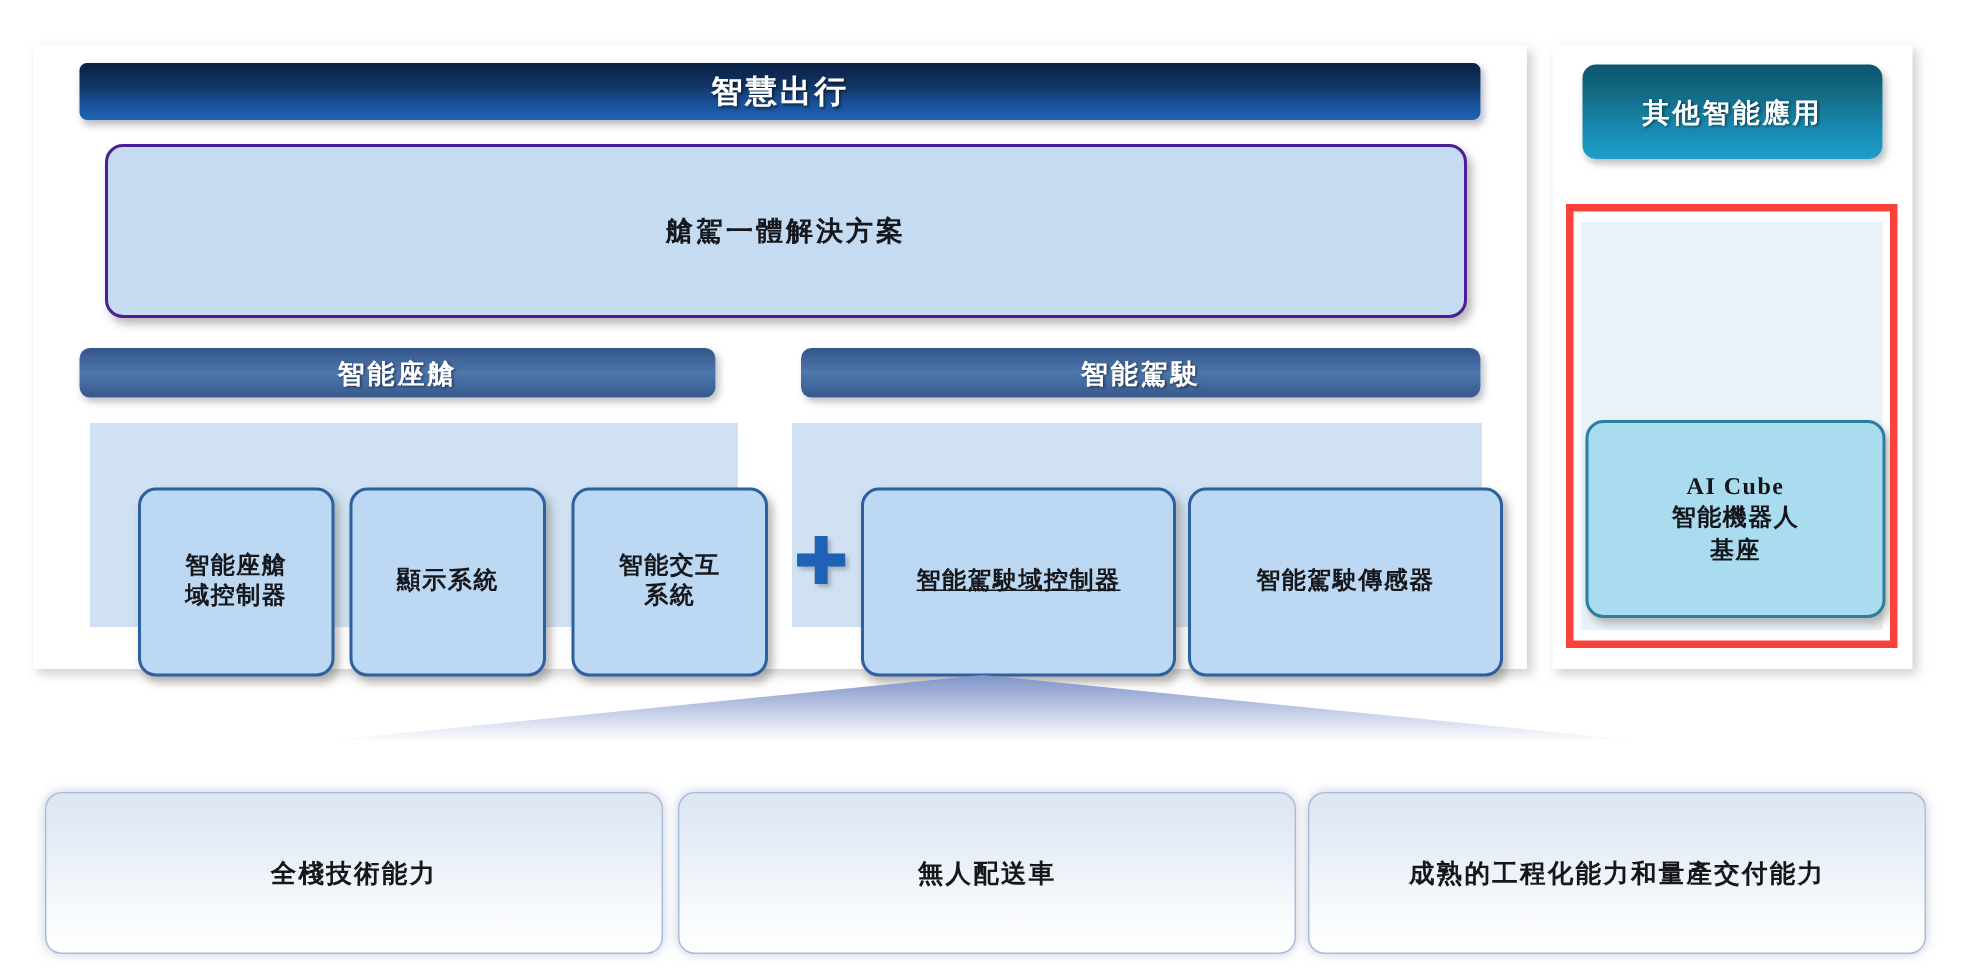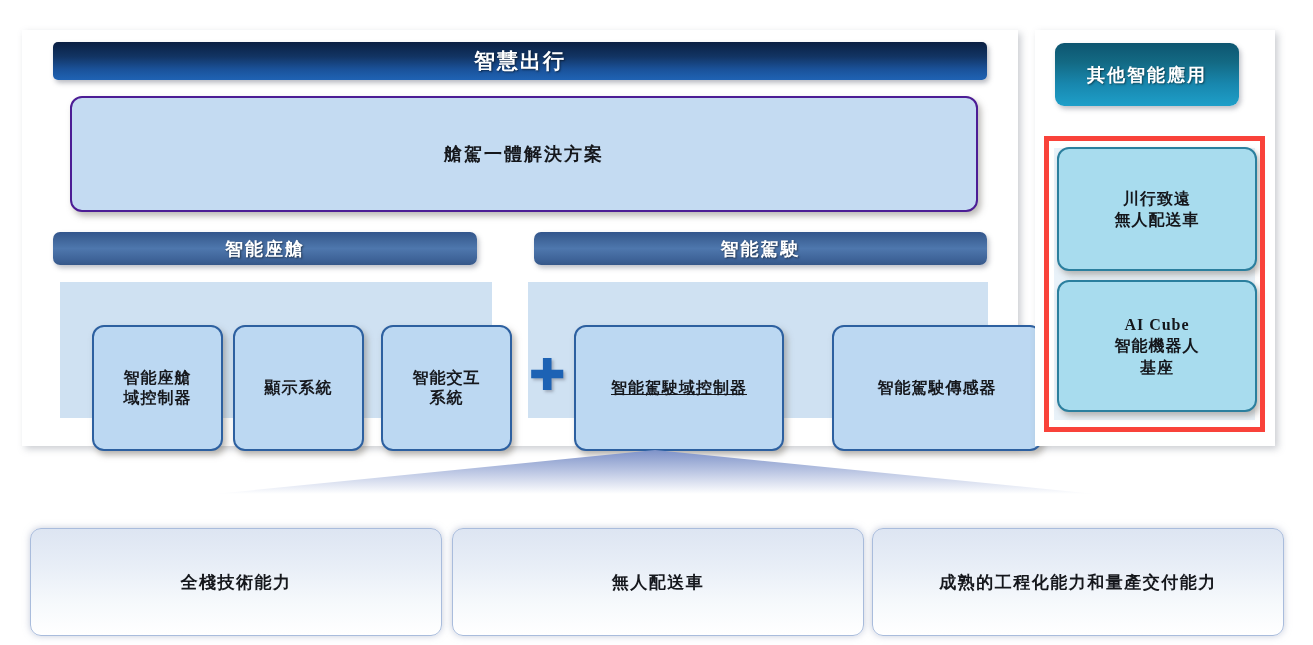--- a/index.html
+++ b/index.html
@@ -114,21 +114,21 @@
     font-weight: bold;
     color: #16181d;
     line-height: 1.28;
     letter-spacing: 1px;
     box-shadow: 3px 4px 6px rgba(125,118,110,0.52);
   }
   #card-cockpit-dcu  { left: 70px;  top: 295px; width: 127px; height: 122px; }
   #card-display      { left: 211px; top: 295px; width: 127px; height: 122px; }
   #card-interaction  { left: 359px; top: 295px; width: 127px; height: 122px; }
   #card-driving-dcu  { left: 552px; top: 295px; width: 206px; height: 122px; text-decoration: underline; }
-  #card-driving-sens { left: 770px; top: 295px; width: 206px; height: 122px; margin-left: 40px; }
+  #card-driving-sens { left: 770px; top: 295px; width: 206px; height: 122px; }
 
   
   .plus-sign {
     position: absolute;
     left: 507px;
     top: 330px;
     width: 34px;
     height: 34px;
     color: #1d62b4;
     font-size: 44px;
@@ -143,21 +143,21 @@
   #side-panel {
     left: 1035px;
     top: 30px;
     width: 240px;
     height: 416px;
   }
   .banner-side {
     position: absolute;
     left: 20px;
     top: 13px;
-    width: 184px;
+    width: 200px;
     height: 63px;
     border-radius: 9px;
     background: linear-gradient(to bottom, #0d5570 0%, #136983 30%, #1887ae 65%, #1e9fc9 100%);
     color: #ffffff;
     font-size: 18px;
     font-weight: bold;
     letter-spacing: 2px;
     display: flex;
     align-items: center;
     justify-content: center;
@@ -264,21 +264,20 @@
 
   <div class="item-card" id="card-driving-sens">智能駕駛傳感器</div>
 </div>
 
 <div class="panel" id="side-panel">
 
   <div class="banner-side">其他智能應用</div>
 
   <div class="side-tray"></div>
 
-  <div class="side-card" id="side-card-delivery">川行致遠<br>無人配送車</div>
 
   <div class="side-card" id="side-card-aicube">AI Cube<br>智能機器人<br>基座</div>
 
   <div class="red-frame"></div>
 </div>
 
 <svg id="funnel" viewBox="0 0 880 48" preserveAspectRatio="none">
   <defs>
     <linearGradient id="funnelGrad" x1="0" y1="0" x2="0" y2="1">
       <stop offset="0%" stop-color="#7e92c8"></stop>

